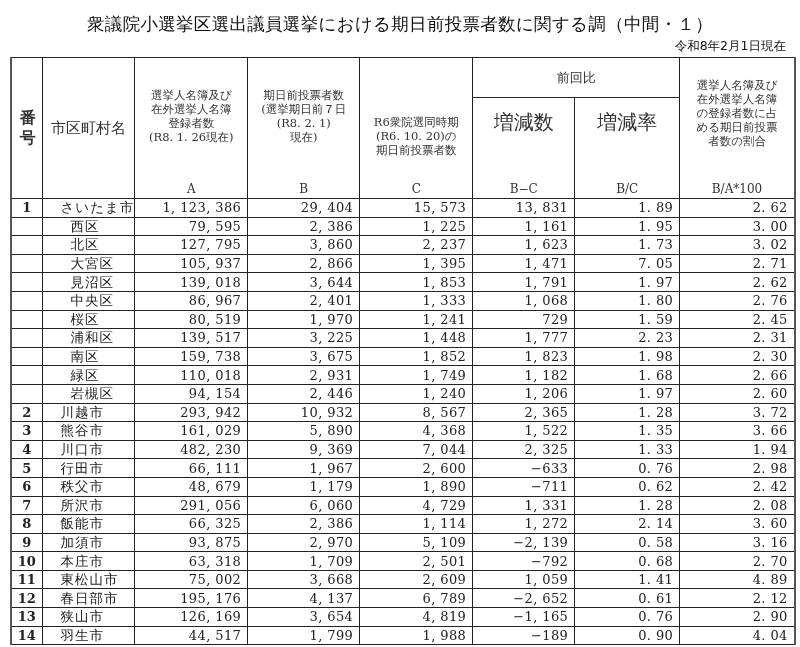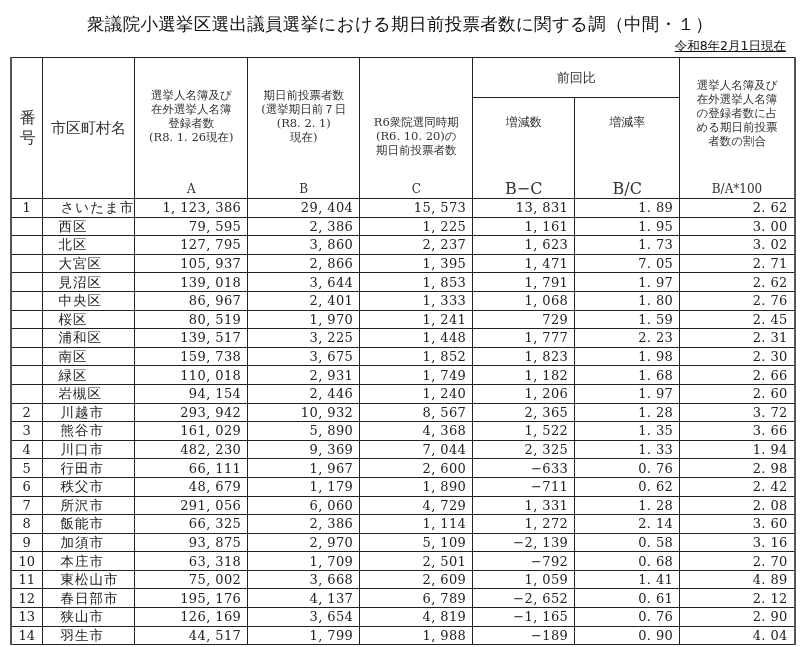--- a/index.html
+++ b/index.html
@@ -4,46 +4,46 @@
 <style>
   html, body { margin:0; padding:0; background:#ffffff; }
   body { width:800px; height:647px; overflow:hidden; position:relative; color:#111; }
   .title {
     position:absolute; left:0; top:12px; width:800px; text-align:center;
     font-family:"DejaVu Sans", "Liberation Sans", sans-serif; font-size:17.5px;
     letter-spacing:0.3px; color:#111;
   }
   .date {
     position:absolute; right:14px; top:38px;
-    font-family:"DejaVu Sans", "Liberation Sans", sans-serif; font-size:12.5px; color:#111;text-decoration:underline;
+    font-family:"DejaVu Sans", "Liberation Sans", sans-serif; font-size:12.5px; color:#111;
   }
   table {
     position:absolute; left:10px; top:57px; border-collapse:collapse;
     font-family:"DejaVu Serif", "Liberation Serif", serif; font-size:13px; color:#222;
     table-layout:fixed;
   }
   td, th { border:1px solid #222; padding:0; }
   th { font-weight:normal; font-size:11.5px; line-height:14px; color:#333; vertical-align:middle; text-align:center; }
   .hdr-no { font-size:16px; line-height:20px; }
   .hdr-name { font-size:15px; }
   .hdr-col { position:relative; height:140px; }
   .hdr-col .txt { position:absolute; left:0; right:0; top:30px; text-align:center; }
   .hdr-col .letter { position:absolute; left:0; right:0; bottom:2px; text-align:center; font-size:12px; }
   .hdr-sub { position:relative; height:100px; }
-  .hdr-sub .txt { position:absolute; left:0; right:0; top:17px; text-align:center; font-size:12px; }
-  .hdr-sub .letter { position:absolute; left:0; right:0; bottom:2px; text-align:center; font-size:16px; }
+  .hdr-sub .txt { position:absolute; left:0; right:0; top:17px; text-align:center; font-size:20px; }
+  .hdr-sub .letter { position:absolute; left:0; right:0; bottom:2px; text-align:center; font-size:12px; }
   .hdr-group { height:39px; font-size:13px; }
   .hdr-ratio .txt { top:20px; }
   tr.row td { height:17.6px; line-height:17px; white-space:nowrap; }
   td.no { text-align:center; font-size:13px; }
   td.name { text-align:left; padding-left:18px; font-family:"DejaVu Sans", "Liberation Sans", sans-serif; font-size:13.5px; letter-spacing:1px; }
-  td.name.ward { padding-left:16px; }
+  td.name.ward { padding-left:28px; }
   td.num { text-align:right; padding-right:6px; letter-spacing:0.4px; }
   .right-edge { border-right:2px solid #555; }
-  .left-edge { border-left:2px solid #555; }
+  .left-edge { border-left:2px solid #555;font-weight:bold; }
 </style>
 </head>
 <body>
 
 <div class="title">衆議院小選挙区選出議員選挙における期日前投票者数に関する調（中間・１）</div>
 <div class="date">令和8年2月1日現在</div>
 
 <table>
   <colgroup>
     <col style="width:31px">

